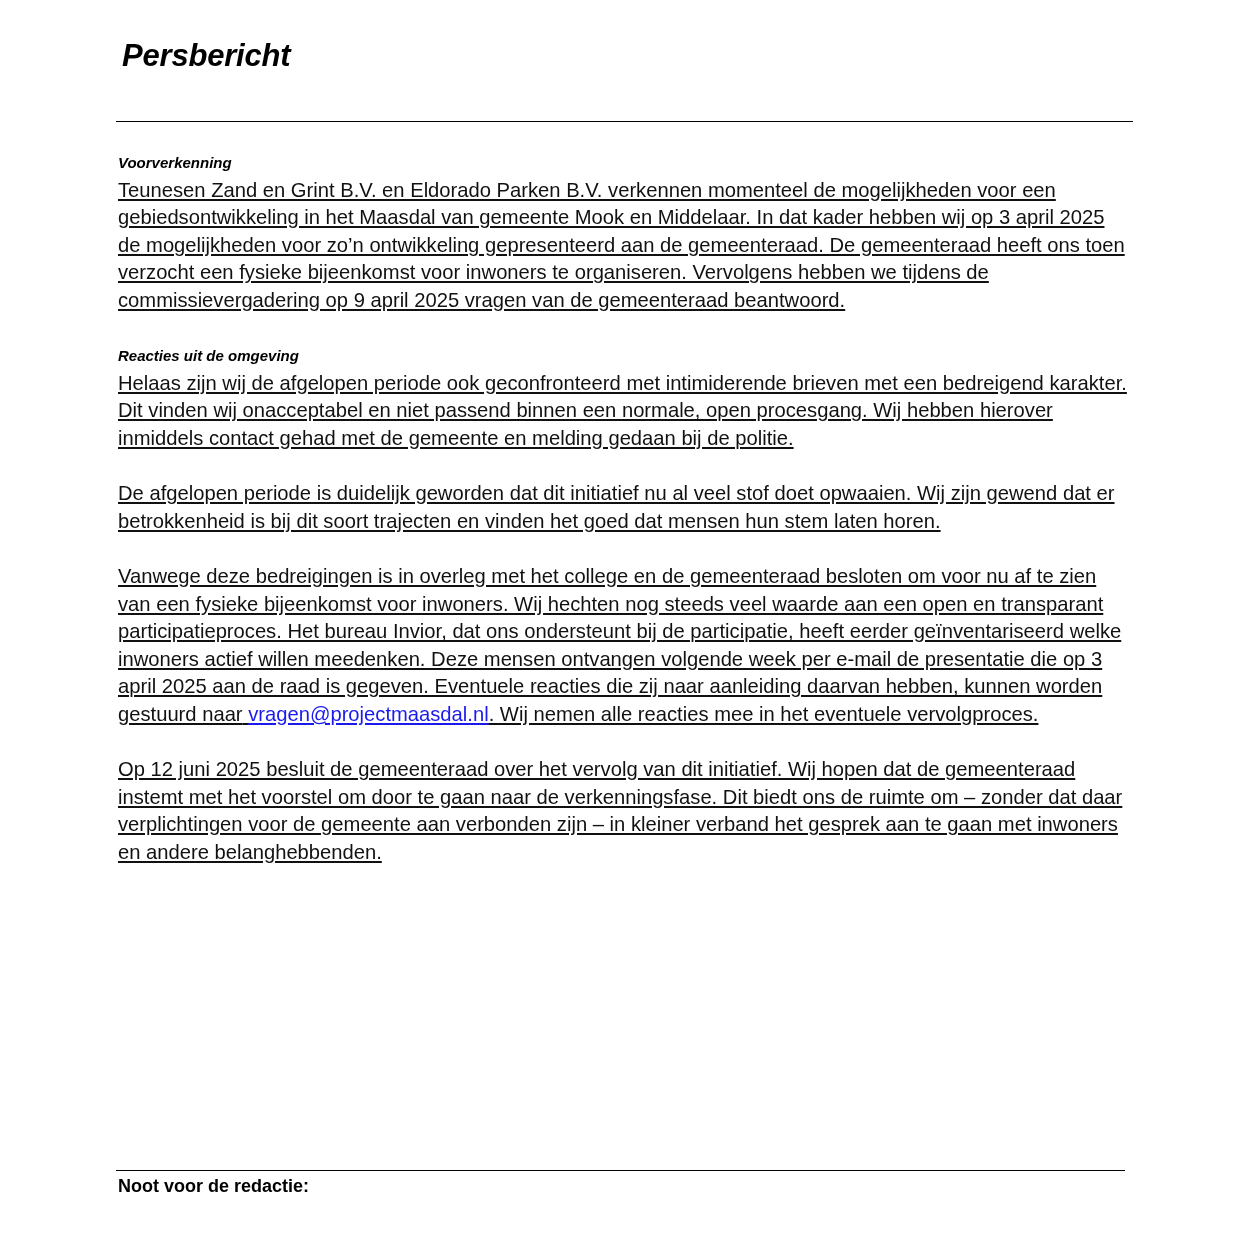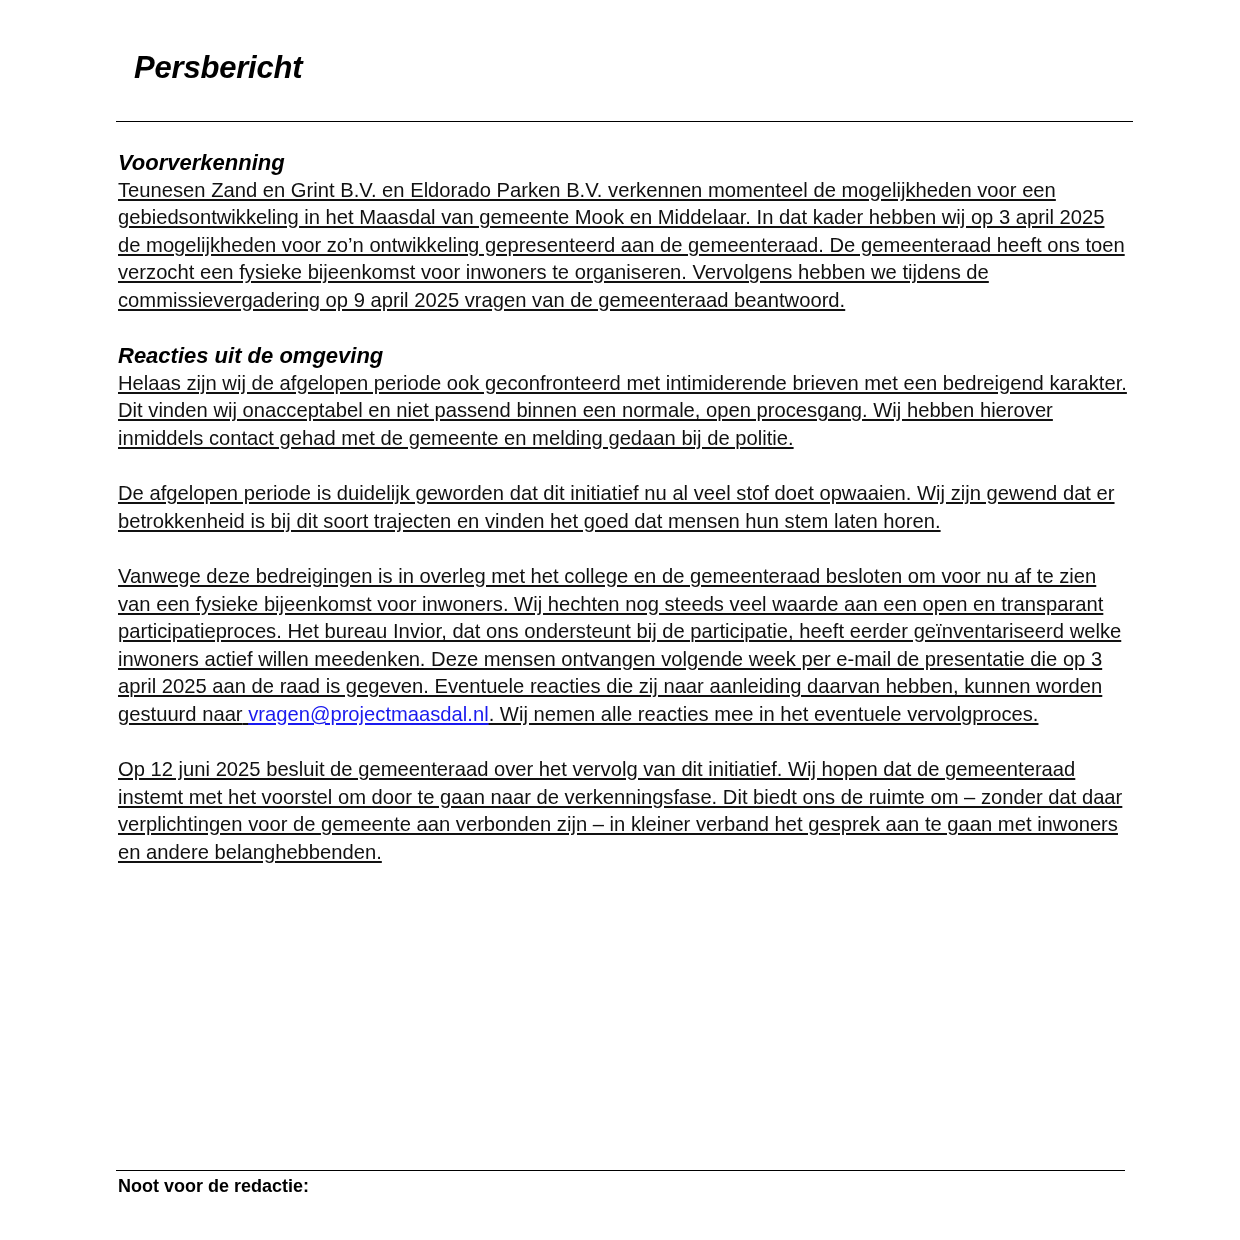--- a/index.html
+++ b/index.html
@@ -12,21 +12,21 @@
       height: 1240px;
       position: relative;
       overflow: hidden;
       font-family: "Liberation Sans", "DejaVu Sans", sans-serif;
       color: #111111;
     }
     .page-title {
       position: absolute;
       left: 118px;
       top: 34px;
-      margin: 16px;
+      margin: 4px;
       font-size: 31px;
       font-weight: bold;
       font-style: italic;
       color: #000000;
       letter-spacing: -0.2px;
     }
     .rule {
       position: absolute;
       height: 0;
       border-top: 1.5px solid #000000;
@@ -44,21 +44,21 @@
     .content {
       position: absolute;
       left: 118px;
       top: 149px;
       width: 1010px;
       font-size: 20.2px;
       line-height: 27.6px;
     }
     .section-heading {
       margin: 0;
-      font-size: 22px;
+      font-size: 15px;
       font-weight: bold;
       font-style: italic;
       line-height: 27.6px;
       color: #000000;
     }
     .para {
       margin: 0 0 27.6px 0;
       text-decoration: underline;
     }
     .para.last {

